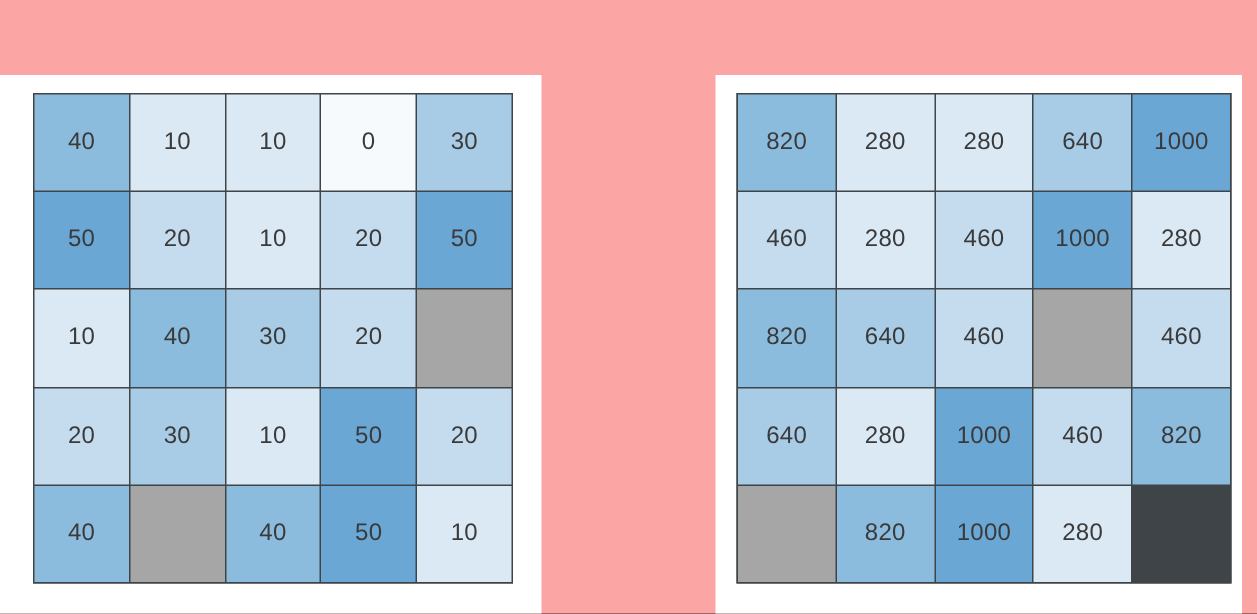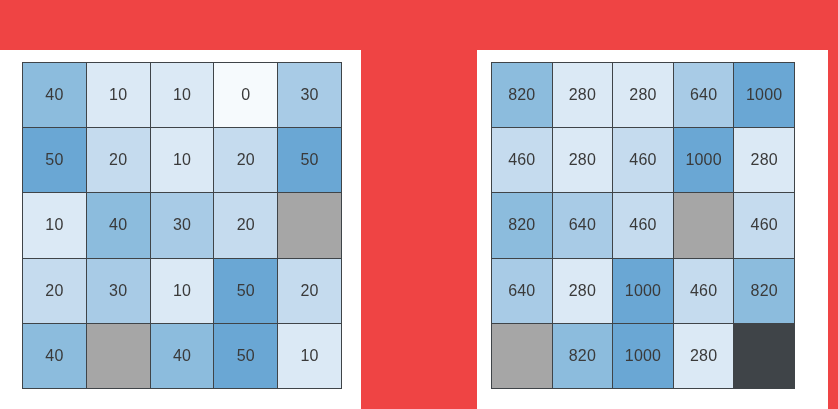--- a/index.html
+++ b/index.html
@@ -10,21 +10,21 @@
   body {
     width: 838px;
     height: 409px;
     overflow: hidden;
     font-family: "Liberation Sans", sans-serif;
   }
   #stage {
     position: relative;
     width: 838px;
     height: 409px;
-    background: #ef4444;
+    background: #fca5a5;
   }
   .panel {
     position: absolute;
     background: #ffffff;
   }
   #panel-left {
     left: 0px;
     top: 50px;
     width: 361px;
     height: 359px;
@@ -47,21 +47,21 @@
   }
   #heatmap-left {
     left: 22px;
     top: 12px;
     width: 320px;
     height: 327px;
   }
   #heatmap-right {
     left: 14px;
     top: 12px;
-    width: 304px;
+    width: 330px;
     height: 327px;
   }
   .cell {
     display: flex;
     align-items: center;
     justify-content: center;
     font-size: 16px;
     color: #3a3a3a;
     letter-spacing: 0.2px;
     background: #ffffff;

